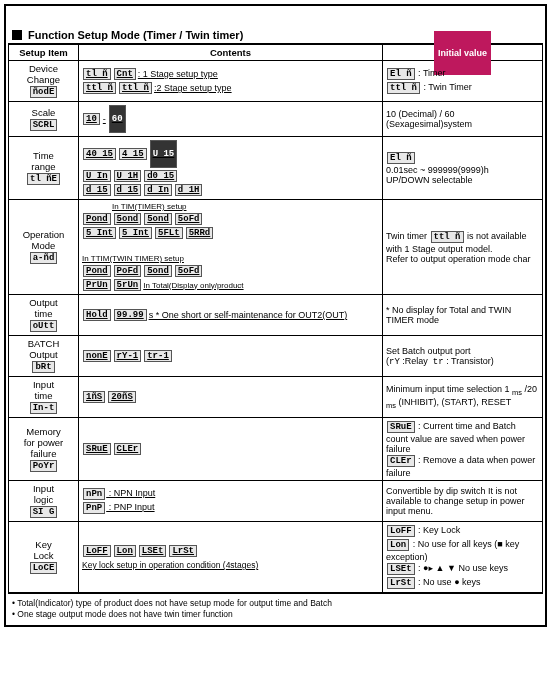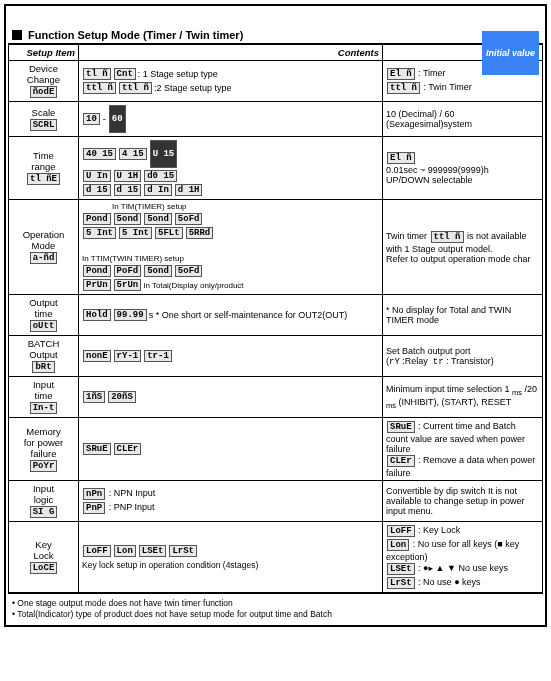--- a/index.html
+++ b/index.html
@@ -35,28 +35,27 @@
       width: 100%;
       border-collapse: collapse;
       font-size: 9.5px;
     }
     table.main-table th, table.main-table td {
       border: 1px solid #000;
       padding: 2px 3px;
       vertical-align: middle;
     }
     table.main-table thead th {
-      text-align: right;
+      text-align: center;
       font-weight: bold;
       background: #fff;
       font-size: 9.5px;
-      font-style: italic;
     }
     .header-initial {
-      background: #3b82f6;
+      background: #be185d;
       color: #fff;
       padding: 17px 4px;
       font-size: 9px;
       font-weight: bold;
     }
     .setup-item {
       text-align: center;
       font-size: 9.5px;
       width: 70px;
     }
@@ -79,20 +78,21 @@
       color: #fff;
       font-family: 'Courier New', monospace;
       font-size: 9px;
       font-weight: bold;
       padding: 8px 2px;
       margin: 1px;
       white-space: nowrap;
     }
     .contents-cell {
       font-size: 9px;
+      text-decoration: underline;
     }
     .initial-cell {
       font-size: 9px;
       width: 160px;
     }
     .italic-code {
       font-family: 'Courier New', monospace;
       font-size: 9px;
     }
     .footnotes {
@@ -351,16 +351,16 @@
           <div><span class="lcd">LoFF</span> : Key Lock</div>
           <div><span class="lcd">Lon</span> : No use for all keys (■ key exception)</div>
           <div><span class="lcd">LSEt</span> : ●▸ ▲ ▼ No use keys</div>
           <div><span class="lcd">LrSt</span> : No use ● keys</div>
         </td>
       </tr>
     </tbody>
   </table>
 
   <div class="footnotes">
+    <p class="bullet">Total(Indicator) type of product does not have setup mode for output time and Batch</p>
     <p class="bullet">One stage output mode does not have twin timer function</p>
-    <p class="bullet">Total(Indicator) type of product does not have setup mode for output time and Batch</p>
   </div>
 </div>
 
 </body></html>

